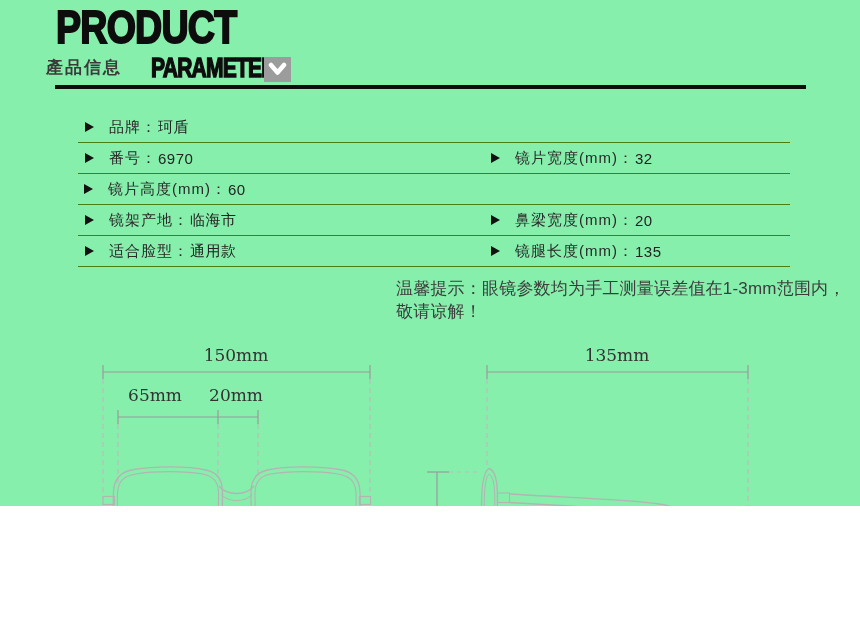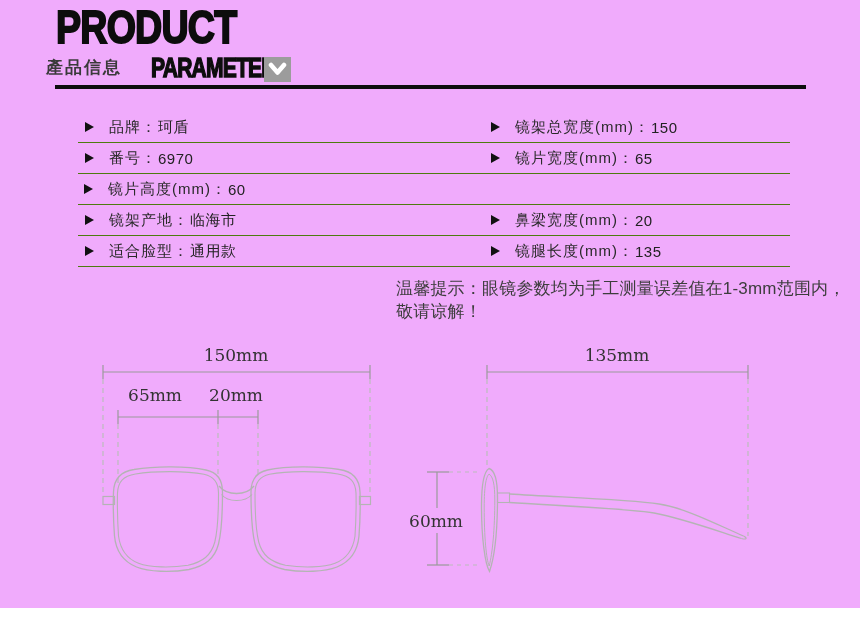--- a/index.html
+++ b/index.html
@@ -1,16 +1,16 @@
 <!DOCTYPE html>
 <html><head>
 <meta charset="utf-8">
 <style>
   html,body{margin:0;padding:0;background:#fff;}
-  .page{position:relative;width:860px;height:608px;background:#f0abfc;overflow:hidden;
+  .page{position:relative;width:860px;height:506px;background:#86efac;overflow:hidden;
         font-family:"Liberation Sans",sans-serif;color:#222;}
 
   
   .title-en{position:absolute;left:56px;top:2px;font-size:47px;font-weight:700;
             letter-spacing:-1px;color:#0d0d0d;transform:scaleX(0.80);transform-origin:left top;
             -webkit-text-stroke:2px #0d0d0d;line-height:50px;}
   .subtitle-cn{position:absolute;left:46px;top:54px;font-size:17px;color:#3a3a3a;
                letter-spacing:2px;font-weight:600;line-height:28px;}
   .subtitle-en{position:absolute;left:151px;top:53px;font-size:27px;font-weight:700;
                letter-spacing:-1px;color:#0d0d0d;transform:scaleX(0.78);transform-origin:left top;
@@ -53,37 +53,32 @@
   <div class="hdr-rule"></div>
 
   <div class="ptable">
 
     <div class="prow">
       <div class="cell l">
         <span class="tri"></span>
         <span class="lbl">品牌：</span>
         <span class="val">珂盾</span>
       </div>
-      <div class="cell r">
-        <span class="tri"></span>
-        <span class="lbl">镜架总宽度(mm)：</span>
-        <span class="val">150</span>
-      </div>
     </div>
 
     <div class="prow">
       <div class="cell l">
         <span class="tri"></span>
         <span class="lbl">番号：</span>
         <span class="val">6970</span>
       </div>
       <div class="cell r">
         <span class="tri"></span>
         <span class="lbl">镜片宽度(mm)：</span>
-        <span class="val">65</span>
+        <span class="val">32</span>
       </div>
     </div>
 
     <div class="prow">
       <div class="cell r">
         <span class="tri"></span>
         <span class="lbl">镜片高度(mm)：</span>
         <span class="val">60</span>
       </div>
     </div>

